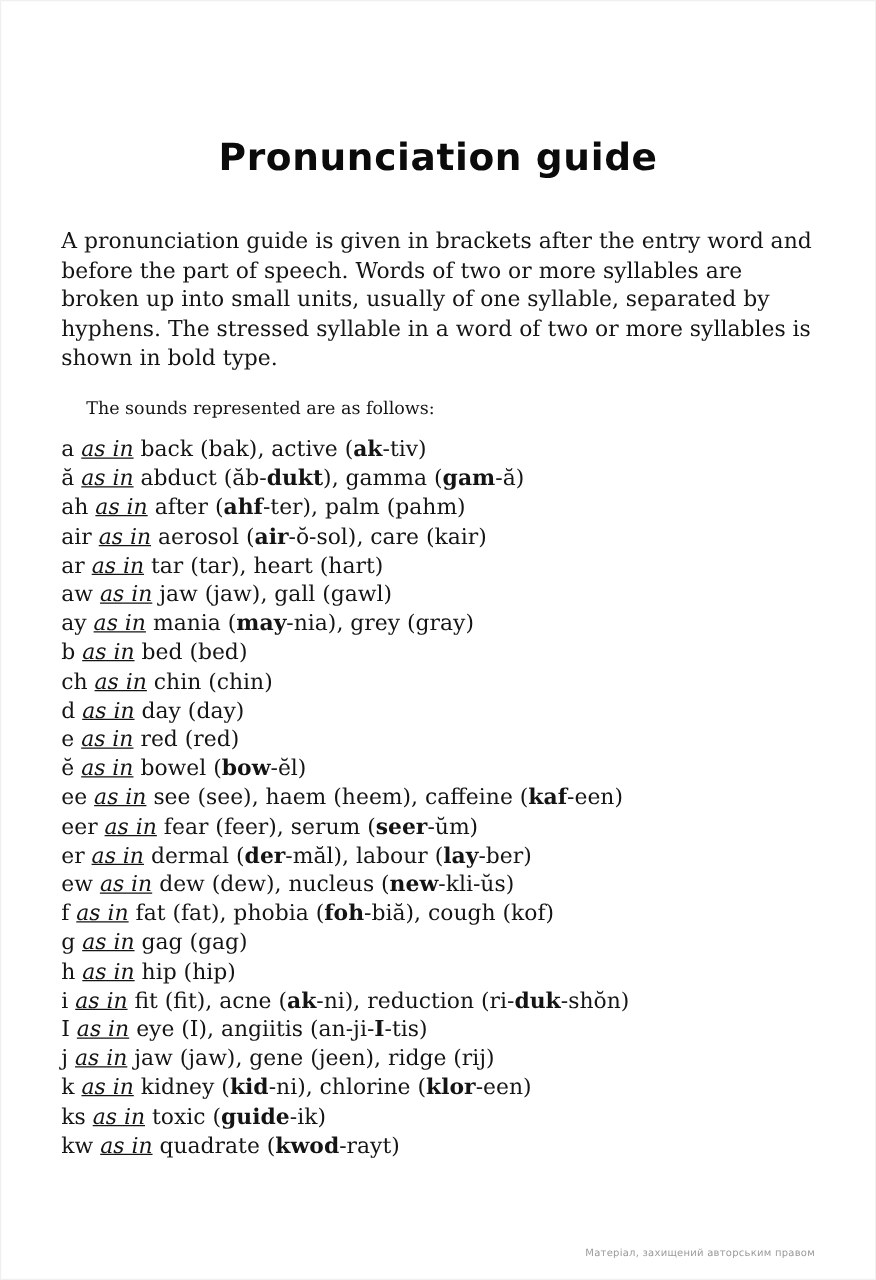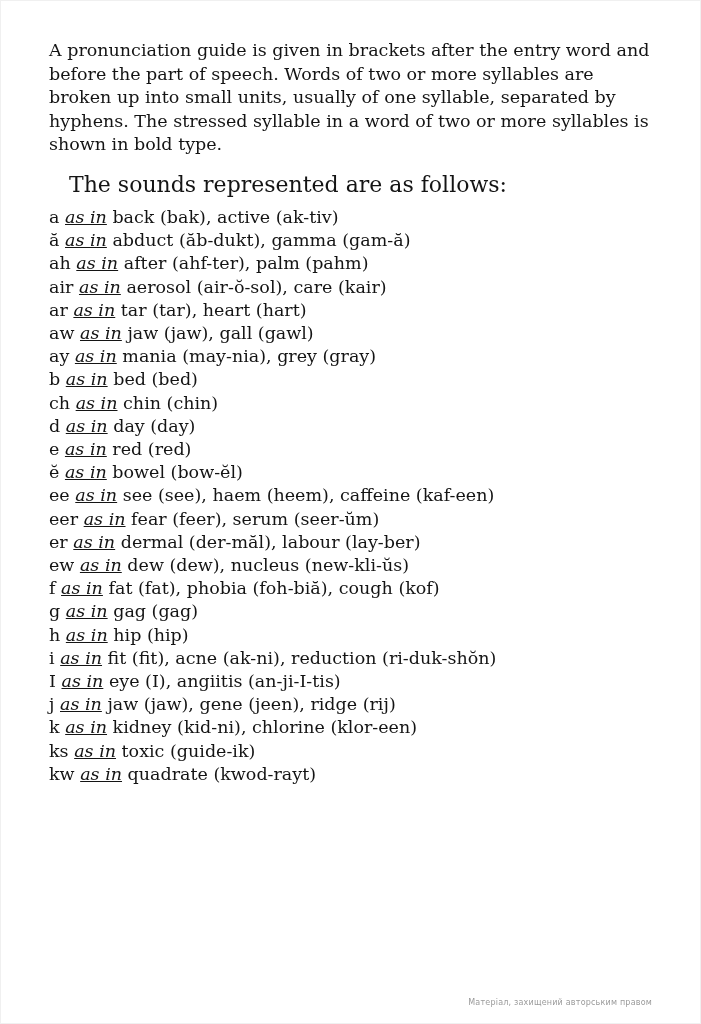--- a/index.html
+++ b/index.html
@@ -35,54 +35,55 @@
   .intro {
     margin: 38px 0 16px 0;
     font-size: 17.5px;
     line-height: 23.5px;
     text-align: left;
   }
   .sounds-intro {
     margin: 0;
     padding-top: 0;
     text-indent: 20px;
-    font-size: 22px;
+    font-size: 14px;
     line-height: 23.5px;
   }
   .entries {
     margin-top: 10px;
   }
   .entry {
     font-size: 17.5px;
     line-height: 23.2px;
     white-space: nowrap;
   }
   .entry i {
     font-style: italic;
     text-decoration: underline;
   }
   .entry b {
-    font-weight: normal;
+    font-weight: bold;
     text-align: center;
   }
   .watermark {
     position: absolute;
     right: 48px;
     bottom: 16px;
     font-family: "DejaVu Sans", "Liberation Sans", sans-serif;
     font-size: 8px;
     color: #9a9a9a;
     letter-spacing: 0.2px;
   }
 </style>
 </head>
 <body>
 
 <div class="page">
   <div class="content">
+    <h1 class="title">Pronunciation guide</h1>
 
     <p class="intro">A pronunciation guide is given in brackets after the entry word and before the part of speech. Words of two or more syllables are broken up into small units, usually of one syllable, separated by hyphens. The stressed syllable in a word of two or more syllables is shown in bold type.</p>
 
     <p class="sounds-intro">The sounds represented are as follows:</p>
 
     <div class="entries">
         <div class="entry">a <i>as in</i> back (bak), active (<b>ak</b>-tiv)</div>
         <div class="entry">ă <i>as in</i> abduct (ăb-<b>dukt</b>), gamma (<b>gam</b>-ă)</div>
         <div class="entry">ah <i>as in</i> after (<b>ahf</b>-ter), palm (pahm)</div>
         <div class="entry">air <i>as in</i> aerosol (<b>air</b>-ŏ-sol), care (kair)</div>

